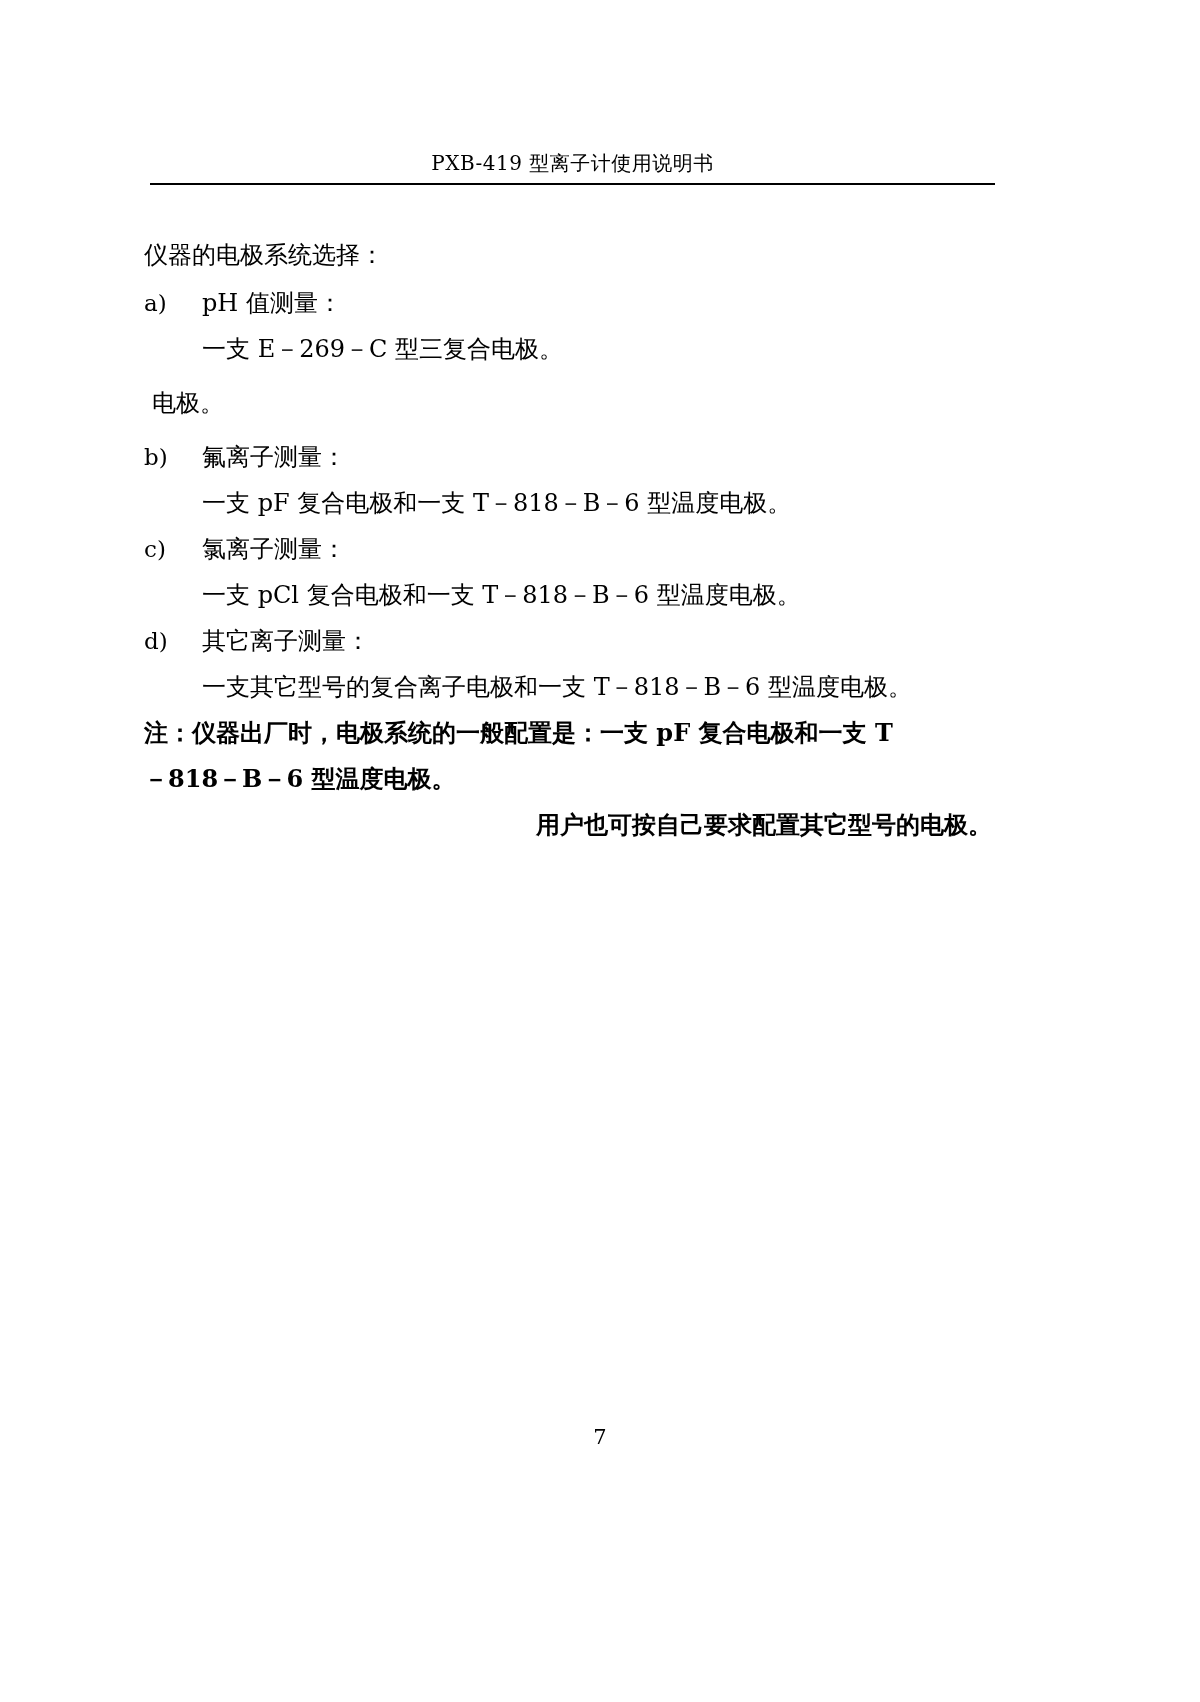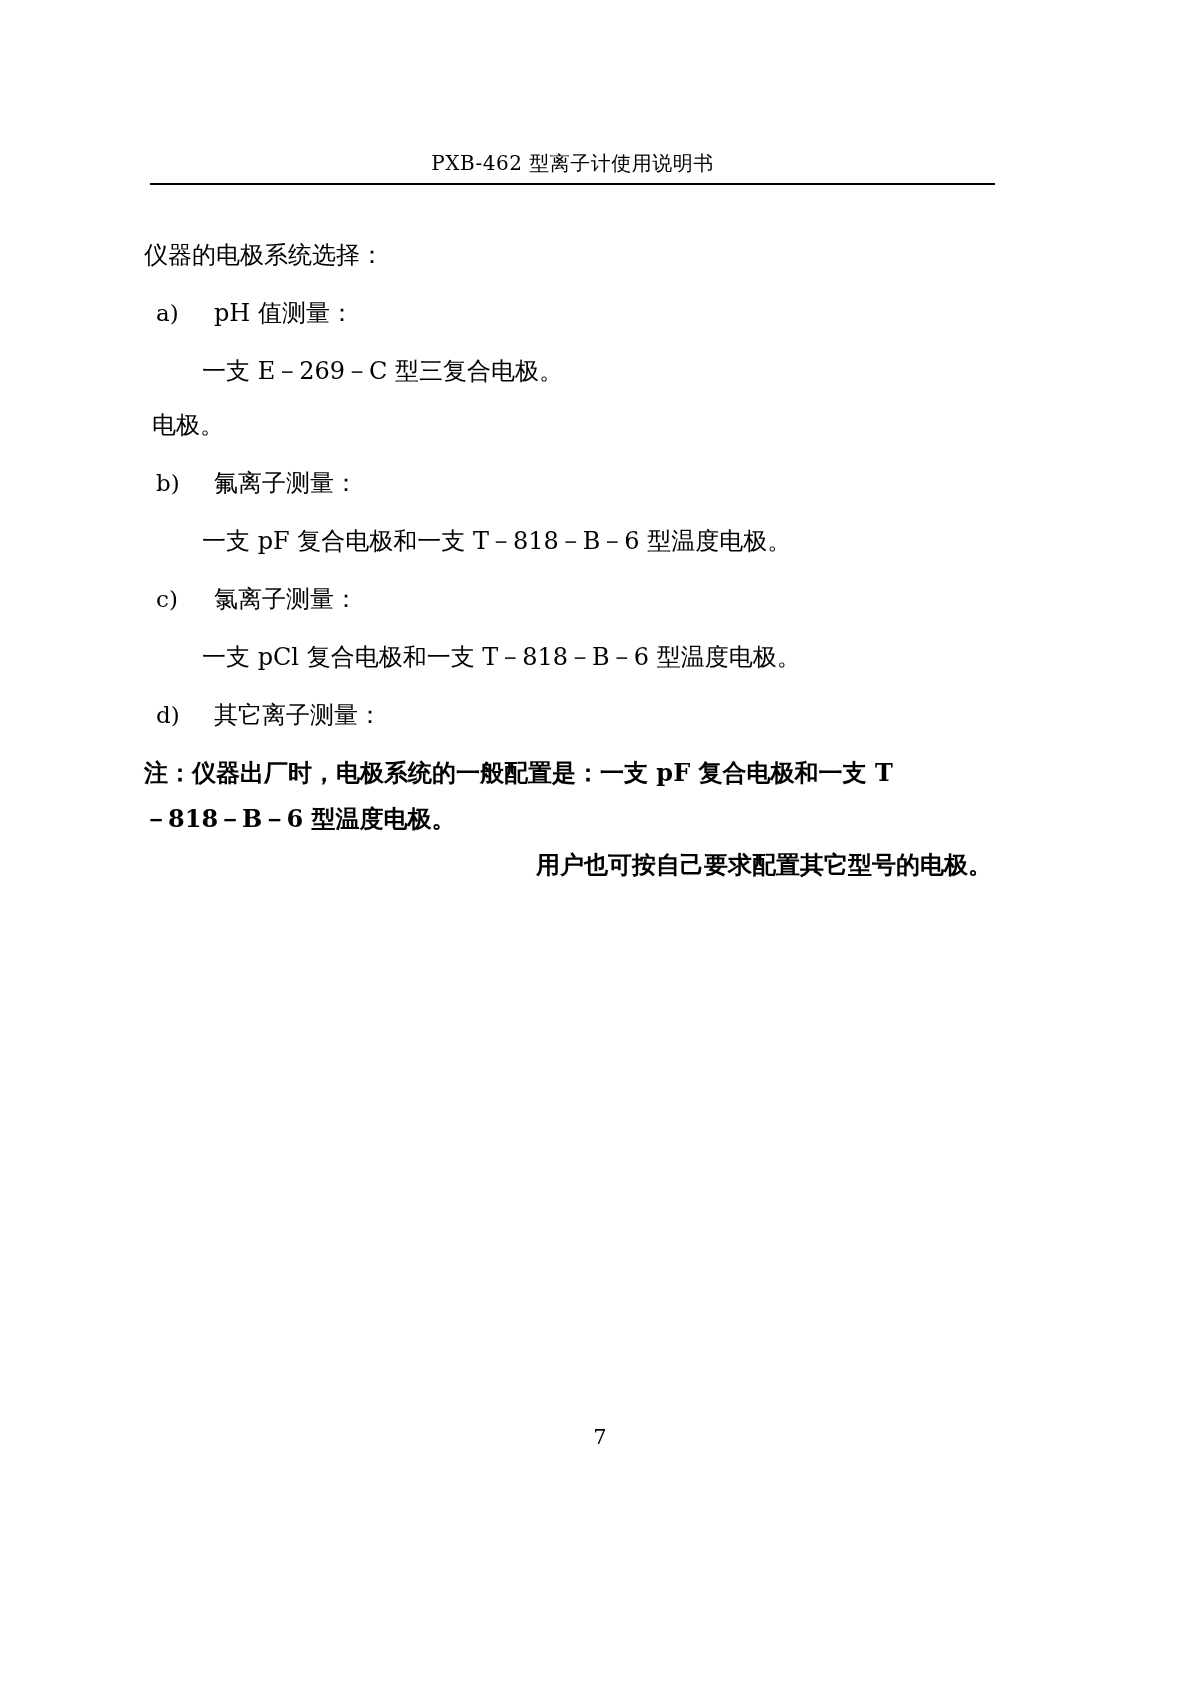--- a/index.html
+++ b/index.html
@@ -43,21 +43,21 @@
     line-height: 46px;
   }
   .para {
     margin: 0 0 2px 0;
   }
   .indent-0 {
     text-indent: 0;
   }
   .list-row {
     display: block;
-    margin: 12px;
+    margin: 0;
     white-space: nowrap;
   }
   .marker {
     display: inline-block;
     width: 58px;
     font-size: 23px;
   }
   .sub {
     display: block;
     margin: 0;
@@ -87,21 +87,21 @@
     width: 1200px;
     text-align: center;
     font-size: 21px;
   }
 </style>
 </head>
 <body>
 
 <div class="page">
 
-  <div class="header">PXB-462 型离子计使用说明书</div>
+  <div class="header">PXB-419 型离子计使用说明书</div>
   <div class="header-rule"></div>
 
   <div class="content">
 
     <div class="para indent-0">仪器的电极系统选择：</div>
 
     <div>
       <span class="list-row"><span class="marker">a)</span><span>pH 值测量：</span></span>
       <span class="sub">一支 E－269－C 型三复合电极。</span>
       <span class="hang">电极。</span>
@@ -112,20 +112,21 @@
       <span class="sub">一支 pF 复合电极和一支 T－818－B－6 型温度电极。</span>
     </div>
 
     <div>
       <span class="list-row"><span class="marker">c)</span><span>氯离子测量：</span></span>
       <span class="sub">一支 pCl 复合电极和一支 T－818－B－6 型温度电极。</span>
     </div>
 
     <div>
       <span class="list-row"><span class="marker">d)</span><span>其它离子测量：</span></span>
+      <span class="sub">一支其它型号的复合离子电极和一支 T－818－B－6 型温度电极。</span>
     </div>
 
     <div>
       <span class="note">注：仪器出厂时，电极系统的一般配置是：一支 pF 复合电极和一支 T</span>
       <span class="note">－818－B－6 型温度电极。</span>
       <span class="note-indent">用户也可按自己要求配置其它型号的电极。</span>
     </div>
 
   </div>
 

